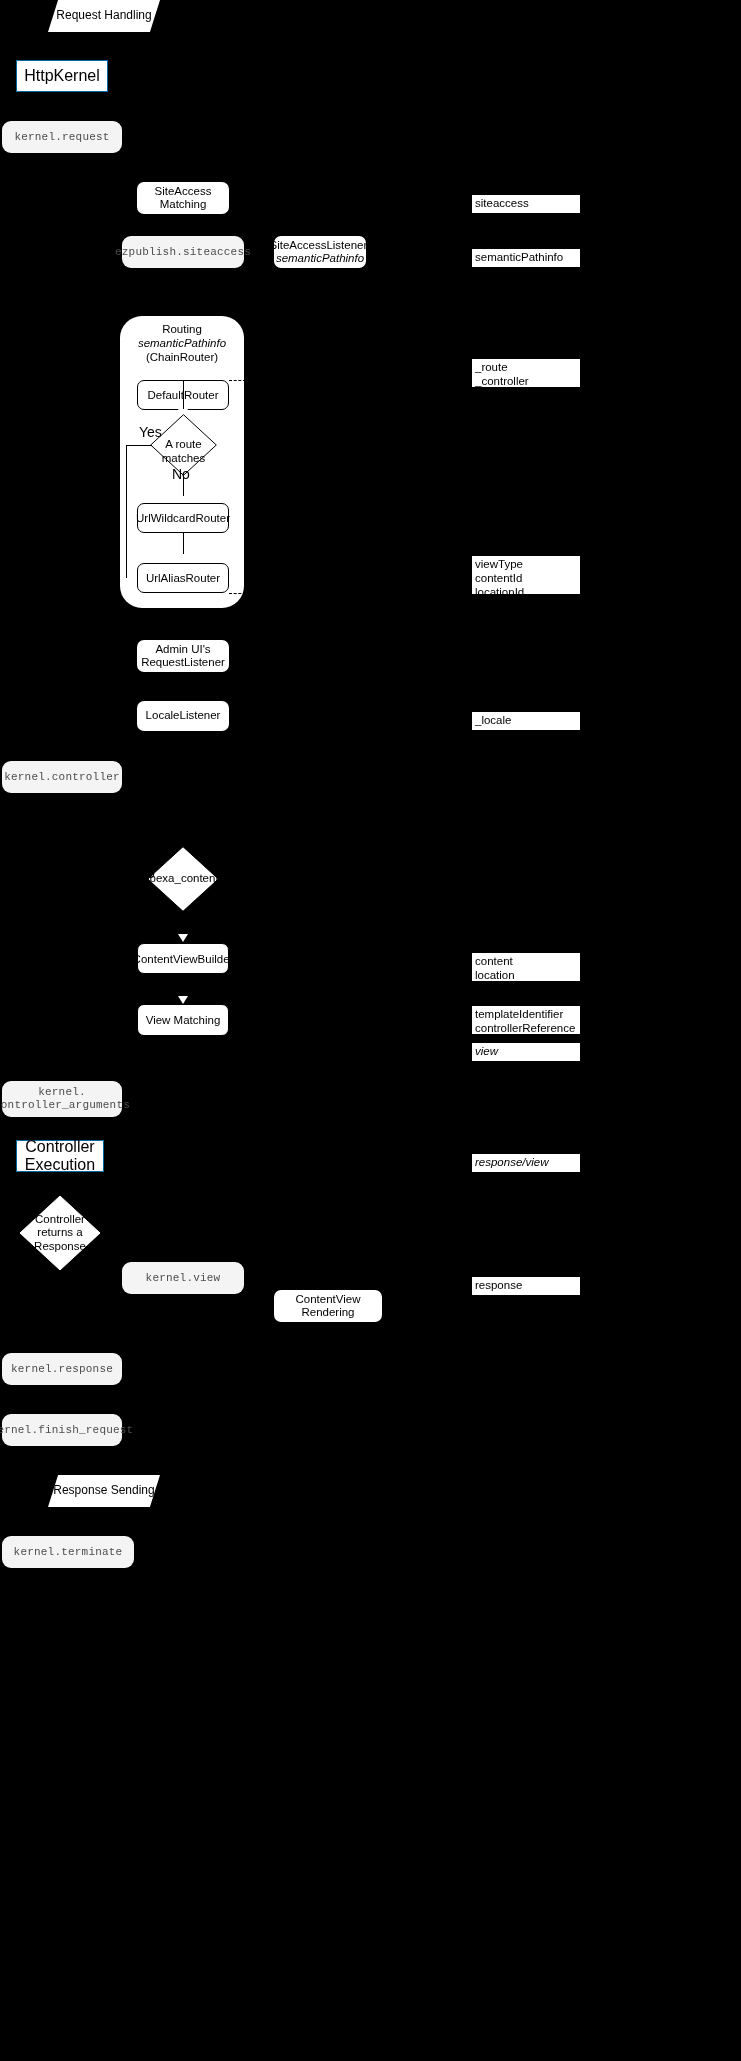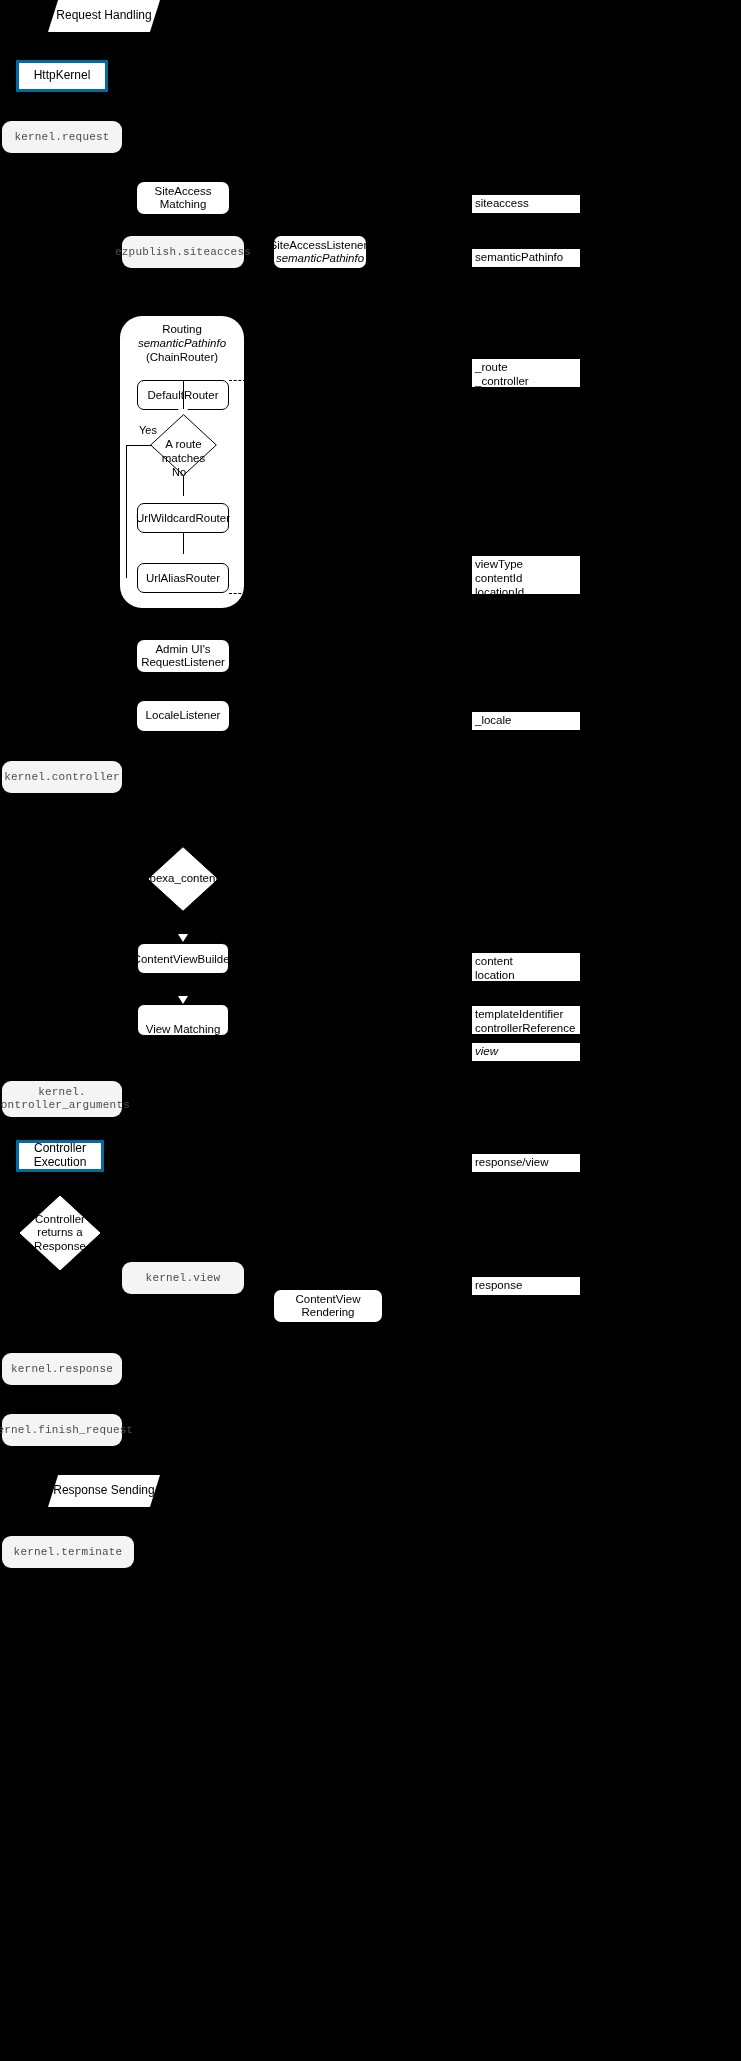--- a/index.html
+++ b/index.html
@@ -29,22 +29,22 @@
   }
   
   .banner {
     background: #ffffff;
     font-size: 12px;
     clip-path: polygon(9% 0%, 100% 0%, 91% 100%, 0% 100%);
     margin-left: 40px;
   }
   .rect {
     background: #ffffff;
-    border: 3px solid #0369a1;
-    font-size: 12px;
+    border: 1px solid #0369a1;
+    font-size: 16px;
   }
   .event {
     background: #f4f4f4;
     border-radius: 9px;
     font-family: "Liberation Mono", monospace;
     font-size: 11px;
     color: #4d4d4d;
     letter-spacing: 0.2px;
   }
   .roundbox {
@@ -126,21 +126,21 @@
   .arrowhead {
     position: absolute;
     width: 0;
     height: 0;
     border-left: 5px solid transparent;
     border-right: 5px solid transparent;
     border-top: 8px solid #000000;
   }
   .edgelabel {
     position: absolute;
-    font-size: 11px;
+    font-size: 14px;
     color: #000000;
     background: transparent;
   }
   .italic { font-style: italic; }
 </style>
 </head>
 <body>
 
 <div id="canvas">
 
@@ -259,40 +259,40 @@
     <span>ContentViewBuilder</span>
   </div>
   <div class="dashed-h" style="left:229px; top:974px; width:17px;"></div>
 
   <div class="note" style="left:471px; top:952px; width:110px; height:30px;">content
 location</div>
 
   <div class="line vline" style="left:183px; top:974px; width:1px; height:26px;"></div>
   <div class="arrowhead" style="left:178px; top:996px; border-top-color:#ffffff;"></div>
 
-  <div class="inner-box" style="left:137px; top:1004px; width:92px; height:32px;align-items:flex-end;">
+  <div class="inner-box" style="left:137px; top:1004px; width:92px; height:32px;">
     <span>View Matching</span>
   </div>
   <div class="dashed-h" style="left:229px; top:1036px; width:17px;"></div>
 
   <div class="note" style="left:471px; top:1005px; width:110px; height:30px;">templateIdentifier
 controllerReference</div>
 
   <div class="note" style="left:471px; top:1042px; width:110px; height:20px;font-style:italic;">view</div>
 
   <div class="node event" style="left:2px; top:1081px; width:120px; height:36px; white-space:pre-line; text-align:center;">
     <span style="white-space:pre-line;">kernel.
 controller_arguments</span>
   </div>
 
   <div class="node rect" style="left:16px; top:1140px; width:88px; height:32px;">
     <span>Controller Execution</span>
   </div>
 
-  <div class="note" style="left:471px; top:1153px; width:110px; height:20px;">response/view</div>
+  <div class="note" style="left:471px; top:1153px; width:110px; height:20px;font-style:italic;">response/view</div>
 
   <div class="diamond-wrap diamond-solid-wrap" style="left:20px; top:1196px; width:80px; height:74px;">
     <svg class="dshape" viewBox="0 0 80 74" preserveAspectRatio="none">
       <polygon points="40,0 80,37 40,74 0,37" fill="#ffffff" stroke="#ffffff" stroke-width="1"></polygon>
     </svg>
     <span class="dlabel" style="white-space:pre-line;">Controller
 returns a
 Response</span>
   </div>
 

